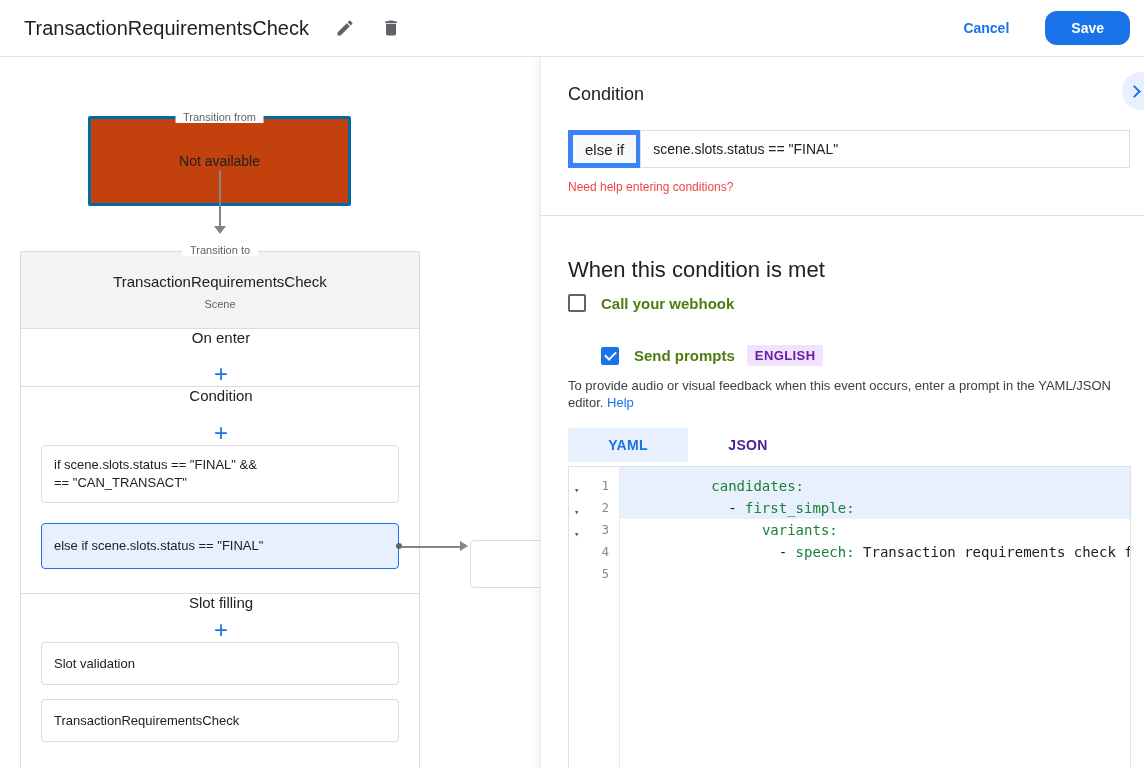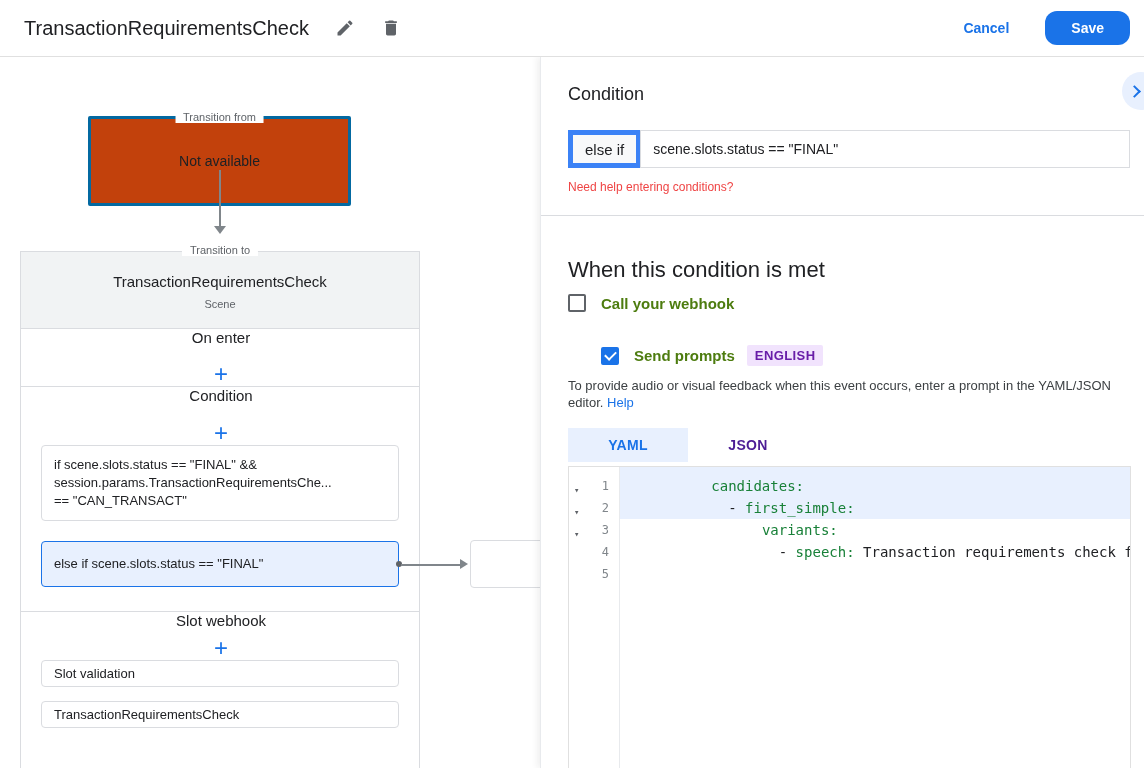--- a/index.html
+++ b/index.html
@@ -94,21 +94,21 @@
   }
   .target-box {
     position: absolute; left: 470px; top: 483px; width: 85px; height: 48px;
     border: 1px solid #dadce0; border-radius: 4px; background: #fff;
   }
 
   .section-slots { padding-bottom: 20px; }
   .section-slots .section-head { height: 48px; }
   .slot-box {
     margin: 0 20px 14px; border: 1px solid #dadce0; border-radius: 4px;
-    padding: 5px 12px; font-size: 13px; color: #202124; background: #fff;
+    padding: 13px 12px; font-size: 13px; color: #202124; background: #fff;
   }
 
   
   .panel {
     position: absolute; top: 57px; left: 540px; right: 0; bottom: 0;
     background: #fff; border-left: 1px solid #e8eaed;
     box-shadow: -3px 0 6px rgba(60,64,67,0.08); z-index: 20; overflow: hidden;
   }
   .panel-title { position: absolute; left: 27px; top: 27px; font-size: 18px; color: #202124; font-weight: 400; }
   .expand-btn {
@@ -225,35 +225,34 @@
     </div>
 
     <div class="section-condition">
       <div class="section-head">
         <span class="row-label">Condition</span>
         <span class="plus">+</span>
       </div>
 
       <div class="cond-box">
         <div>if scene.slots.status == "FINAL" &amp;&amp;</div>
-        <div>session.params.TransactionRequirementsChe...</div>
         <div>== "CAN_TRANSACT"</div>
       </div>
 
       <div class="cond-box selected">
         <div>else if scene.slots.status == "FINAL"</div>
         <span class="conn-dot"></span>
         <span class="conn-line"></span>
         <span class="conn-arrow"></span>
       </div>
     </div>
 
     <div class="section-slots">
       <div class="section-head">
-        <span class="row-label">Slot webhook</span>
+        <span class="row-label">Slot filling</span>
         <span class="plus">+</span>
       </div>
       <div class="slot-box">Slot validation</div>
       <div class="slot-box">TransactionRequirementsCheck</div>
     </div>
   </div>
 
   <div class="target-box"></div>
 </div>
 

